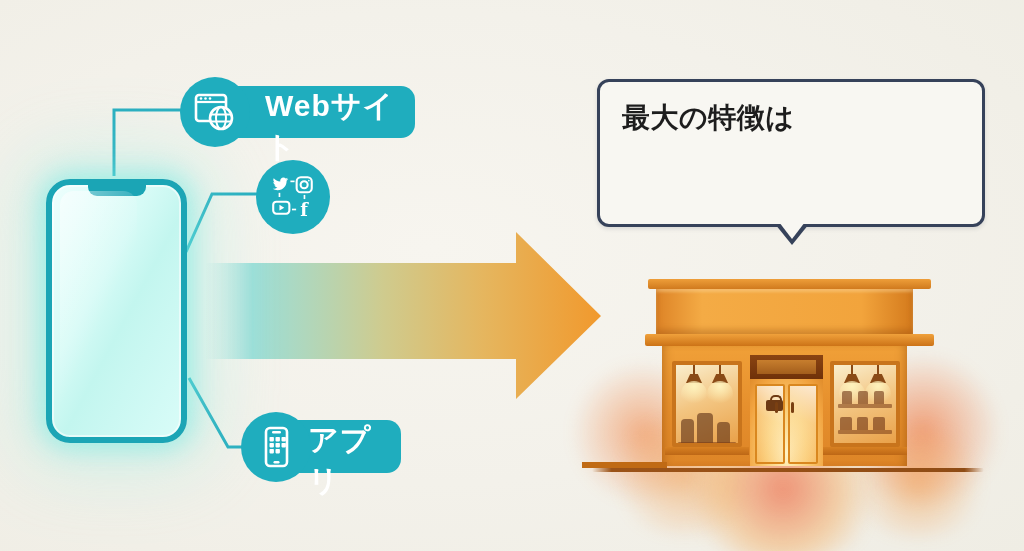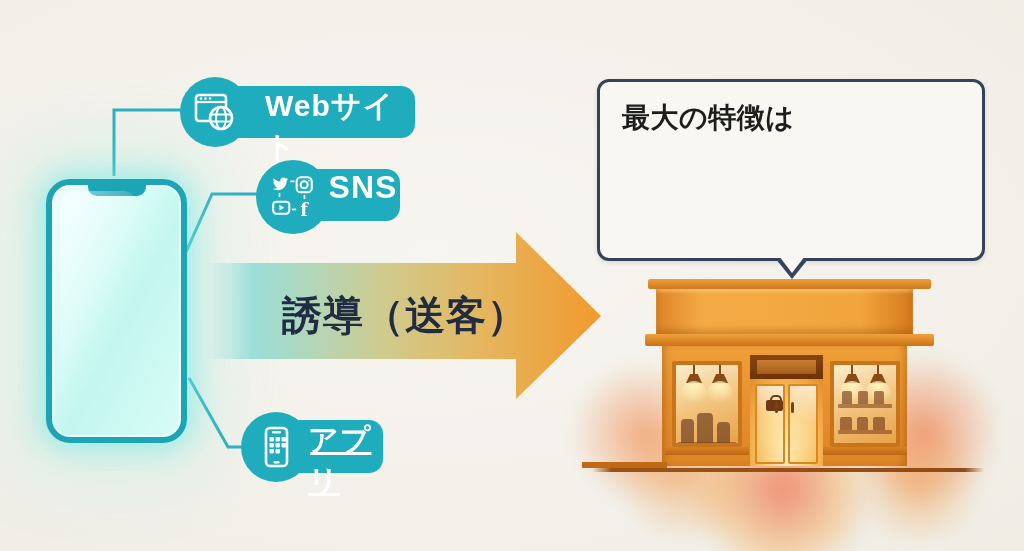--- a/index.html
+++ b/index.html
@@ -36,32 +36,32 @@
     letter-spacing:1px;
   }
   .pill-badge {
     position:absolute; z-index:4; background:#1FADBE; border-radius:50%;
     display:flex; align-items:center; justify-content:center;
   }
   .pill-web-label   { left:207px; top:86px;  width:208px; height:52px; font-size:30px; padding-left:58px; }
   .pill-web-badge   { left:180px; top:77px;  width:70px;  height:70px; }
   .pill-sns-label   { left:282px; top:169px; width:118px; height:52px; font-size:32px; padding-left:44px; }
   .pill-sns-badge   { left:256px; top:160px; width:74px;  height:74px; }
-  .pill-app-label   { left:268px; top:420px; width:115px; height:53px; font-size:30px; padding-left:40px;text-decoration:underline; }
+  .pill-app-label   { left:268px; top:420px; width:133px; height:53px; font-size:30px; padding-left:40px; }
   .pill-app-badge   { left:241px; top:412px; width:70px;  height:70px; }
 
   
   .arrow-label {
     position:absolute; left:242px; top:288px; width:326px; z-index:3;
     text-align:center; font-size:40px; font-weight:800; color:#1F2C41; letter-spacing:1px;
   }
 
   
   .bubble {
-    position:absolute; left:597px; top:79px; width:388px; height:182px; z-index:5;
+    position:absolute; left:597px; top:79px; width:388px; height:148px; z-index:5;
     background:#F8F7F2; border:3px solid #36425A; border-radius:12px;
     padding:15px 10px 0 22px;
     box-shadow: 0 2px 4px rgba(60,70,90,0.15);
   }
   .bubble::before {
     content:""; position:absolute; left:175px; bottom:-21px;
     border-left:17px solid transparent; border-right:17px solid transparent;
     border-top:21px solid #36425A;
   }
   .bubble::after {
@@ -172,23 +172,20 @@
       <circle cx="10" cy="10.5" r="1.3" fill="#FFFFFF"></circle>
       <circle cx="14.5" cy="10.5" r="1.3" fill="#FFFFFF"></circle>
       <circle cx="19" cy="10.5" r="1.3" fill="#FFFFFF"></circle>
       <circle cx="30" cy="30" r="11" fill="#1FADBE" stroke="#FFFFFF" stroke-width="2.6"></circle>
       <ellipse cx="30" cy="30" rx="5" ry="11" fill="none" stroke="#FFFFFF" stroke-width="2"></ellipse>
       <line x1="19.5" y1="26.5" x2="40.5" y2="26.5" stroke="#FFFFFF" stroke-width="2"></line>
       <line x1="19.5" y1="33.5" x2="40.5" y2="33.5" stroke="#FFFFFF" stroke-width="2"></line>
     </svg>
   </div>
 
-  <div class="pill-label pill-sns-label">
-    <span>SNS</span>
-  </div>
   <div class="pill-badge pill-sns-badge">
     <svg width="50" height="50" viewBox="0 0 48 48">
       <g transform="translate(4.5,4) scale(0.62)" fill="#FFFFFF">
         <path d="M23.954 4.569c-.885.389-1.83.654-2.825.775 1.014-.611 1.794-1.574 2.163-2.723-.951.555-2.005.959-3.127 1.184-.896-.959-2.173-1.559-3.591-1.559-2.717 0-4.92 2.203-4.92 4.917 0 .39.045.765.127 1.124-4.09-.205-7.715-2.169-10.141-5.138-.427.722-.666 1.561-.666 2.475 0 1.71.87 3.213 2.188 4.096-.807-.026-1.566-.248-2.228-.616v.061c0 2.385 1.693 4.374 3.946 4.827-.413.111-.849.171-1.296.171-.314 0-.615-.03-.916-.086.631 1.953 2.445 3.377 4.604 3.417-1.68 1.319-3.809 2.105-6.102 2.105-.39 0-.779-.023-1.17-.067 2.189 1.394 4.768 2.209 7.557 2.209 9.054 0 13.999-7.496 13.999-13.986 0-.209 0-.42-.015-.63.961-.689 1.8-1.56 2.46-2.548l-.047-.02z"></path>
       </g>
       <g stroke="#FFFFFF" fill="none" stroke-width="2">
         <rect x="27.5" y="5" width="14.5" height="14.5" rx="4"></rect>
         <circle cx="34.7" cy="12.2" r="3.4"></circle>
         <circle cx="39.2" cy="8.3" r="0.8" fill="#FFFFFF" stroke="none"></circle>
       </g>
@@ -220,21 +217,20 @@
         <rect x="29.5" y="14" width="4.4" height="4.4" rx="0.8"></rect>
         <rect x="17.5" y="20" width="4.4" height="4.4" rx="0.8"></rect>
         <rect x="23.5" y="20" width="4.4" height="4.4" rx="0.8"></rect>
         <rect x="29.5" y="20" width="4.4" height="4.4" rx="0.8"></rect>
         <rect x="17.5" y="26" width="4.4" height="4.4" rx="0.8"></rect>
         <rect x="23.5" y="26" width="4.4" height="4.4" rx="0.8"></rect>
       </g>
     </svg>
   </div>
 
-  <div class="arrow-label">誘導（送客）</div>
 
   <div class="bubble">
     <div class="bubble-line">最大の特徴は</div>
   </div>
 
   <div class="store">
     <div class="glow glow-left"></div>
     <div class="glow glow-right"></div>
     <div class="glow glow-bottom-left"></div>
     <div class="glow glow-bottom-center"></div>

